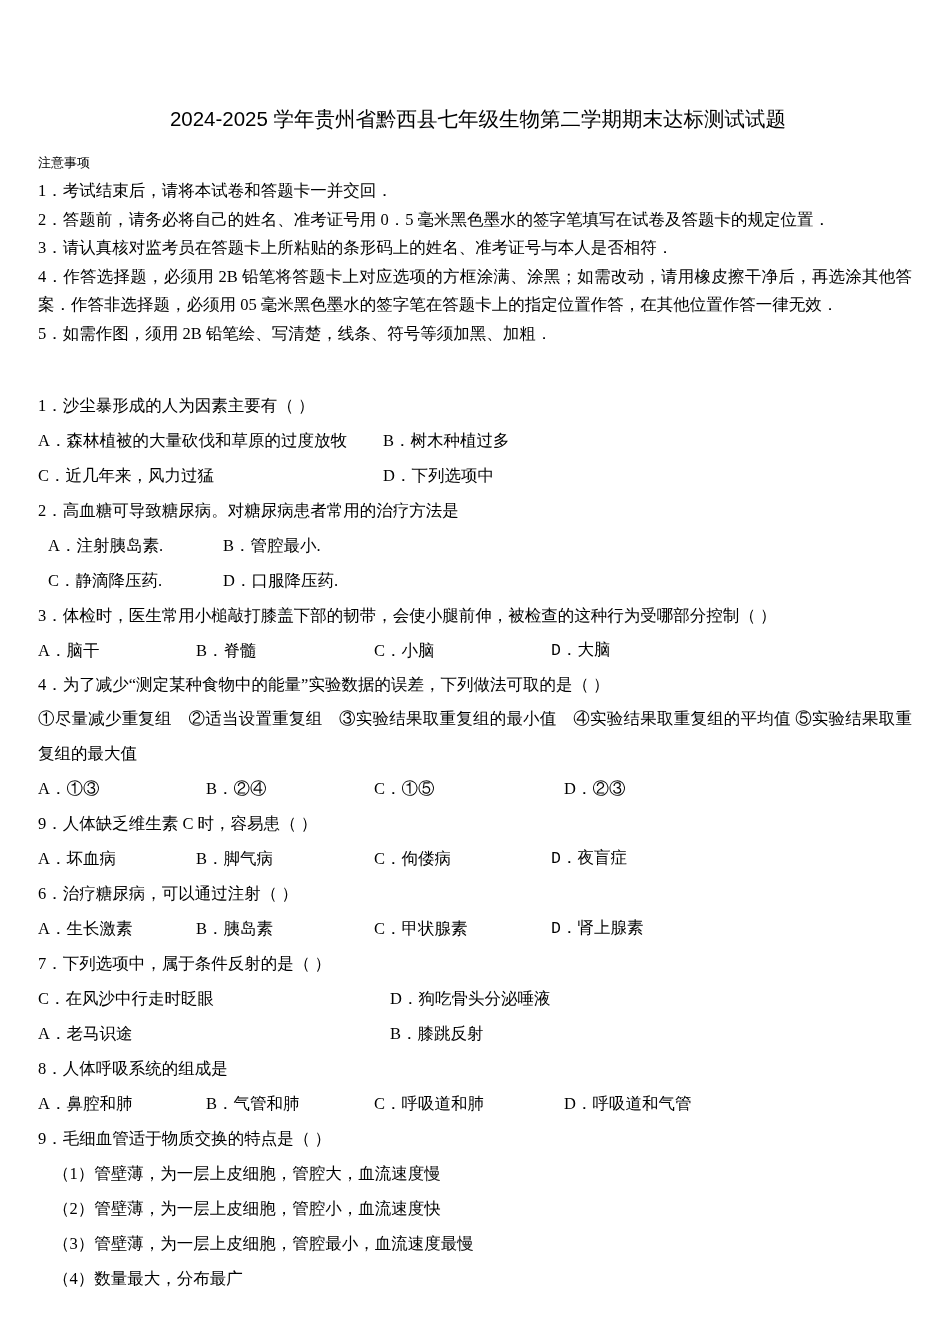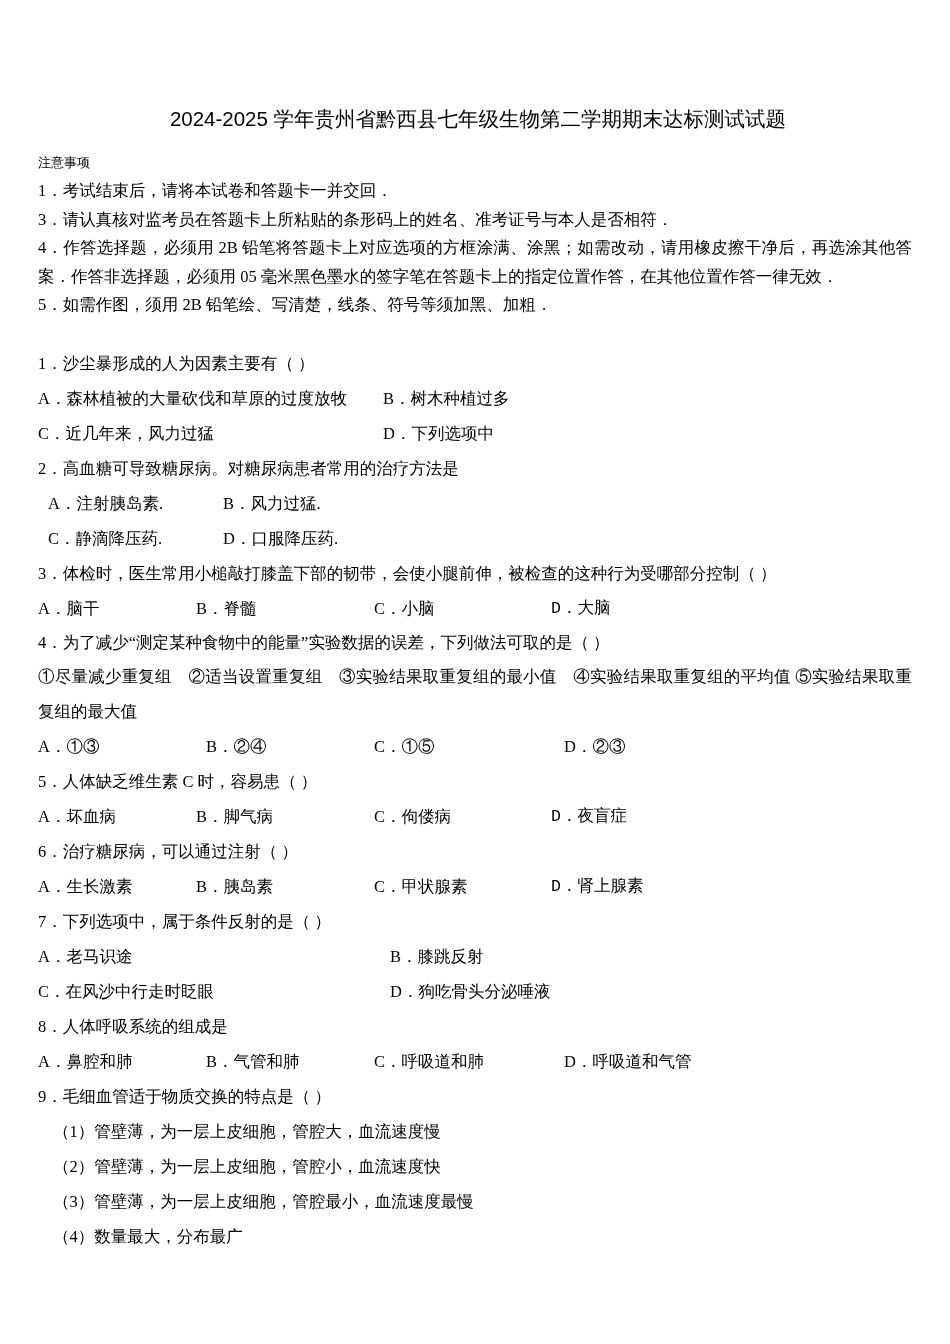--- a/index.html
+++ b/index.html
@@ -53,21 +53,21 @@
   }
   .notice-item {
     font-size: 16.5px;
     line-height: 28.5px;
     text-align: justify;
     text-justify: inter-ideograph;
   }
 
   
   .questions {
-    margin-top: 26px;
+    margin-top: 40px;
   }
   .question {
     font-size: 16.5px;
   }
   .q-stem {
     line-height: 35px;
     text-align: justify;
     text-justify: inter-ideograph;
   }
   .q-stem.tight { line-height: 33px; }
@@ -117,41 +117,42 @@
 </head>
 <body>
 
 <div class="page">
 
   <h1 class="doc-title">2024-2025 学年贵州省黔西县七年级生物第二学期期末达标测试试题</h1>
 
   <div class="notice">
     <div class="notice-heading">注意事项</div>
     <div class="notice-item">1．考试结束后，请将本试卷和答题卡一并交回．</div>
+    <div class="notice-item">2．答题前，请务必将自己的姓名、准考证号用 0．5 毫米黑色墨水的签字笔填写在试卷及答题卡的规定位置．</div>
     <div class="notice-item">3．请认真核对监考员在答题卡上所粘贴的条形码上的姓名、准考证号与本人是否相符．</div>
     <div class="notice-item">4．作答选择题，必须用 2B 铅笔将答题卡上对应选项的方框涂满、涂黑；如需改动，请用橡皮擦干净后，再选涂其他答案．作答非选择题，必须用 05 毫米黑色墨水的签字笔在答题卡上的指定位置作答，在其他位置作答一律无效．</div>
     <div class="notice-item">5．如需作图，须用 2B 铅笔绘、写清楚，线条、符号等须加黑、加粗．</div>
   </div>
 
   <div class="questions">
 
     <div class="question">
       <div class="q-stem">1．沙尘暴形成的人为因素主要有（  ）</div>
       <div class="opt-row cols2a">
         <span class="opt">A．森林植被的大量砍伐和草原的过度放牧</span><span class="opt">B．树木种植过多</span>
       </div>
       <div class="opt-row cols2a">
         <span class="opt">C．近几年来，风力过猛</span><span class="opt">D．下列选项中</span>
       </div>
     </div>
 
     <div class="question">
       <div class="q-stem">2．高血糖可导致糖尿病。对糖尿病患者常用的治疗方法是</div>
       <div class="opt-row cols2b indent">
-        <span class="opt">A．注射胰岛素.</span><span class="opt">B．风力过猛.</span>
+        <span class="opt">A．注射胰岛素.</span><span class="opt">B．管腔最小.</span>
       </div>
       <div class="opt-row cols2b indent">
         <span class="opt">C．静滴降压药.</span><span class="opt">D．口服降压药.</span>
       </div>
     </div>
 
     <div class="question">
       <div class="q-stem">3．体检时，医生常用小槌敲打膝盖下部的韧带，会使小腿前伸，被检查的这种行为受哪部分控制（    ）</div>
       <div class="opt-row cols4b">
         <span class="opt">A．脑干</span><span class="opt">B．脊髓</span><span class="opt">C．小脑</span><span class="opt">D．大脑</span>
@@ -160,40 +161,40 @@
 
     <div class="question">
       <div class="q-stem tight">4．为了减少“测定某种食物中的能量”实验数据的误差，下列做法可取的是（  ）</div>
       <div class="q-stem">①尽量减少重复组　②适当设置重复组　③实验结果取重复组的最小值　④实验结果取重复组的平均值 ⑤实验结果取重复组的最大值</div>
       <div class="opt-row cols4">
         <span class="opt">A．①③</span><span class="opt">B．②④</span><span class="opt">C．①⑤</span><span class="opt">D．②③</span>
       </div>
     </div>
 
     <div class="question">
-      <div class="q-stem">5．人体缺乏维生素 C 时，容易患（  ）</div>
+      <div class="q-stem">9．人体缺乏维生素 C 时，容易患（  ）</div>
       <div class="opt-row cols4b">
         <span class="opt">A．坏血病</span><span class="opt">B．脚气病</span><span class="opt">C．佝偻病</span><span class="opt">D．夜盲症</span>
       </div>
     </div>
 
     <div class="question">
       <div class="q-stem">6．治疗糖尿病，可以通过注射（  ）</div>
       <div class="opt-row cols4b">
         <span class="opt">A．生长激素</span><span class="opt">B．胰岛素</span><span class="opt">C．甲状腺素</span><span class="opt">D．肾上腺素</span>
       </div>
     </div>
 
     <div class="question">
       <div class="q-stem">7．下列选项中，属于条件反射的是（  ）</div>
       <div class="opt-row cols2c">
+        <span class="opt">C．在风沙中行走时眨眼</span><span class="opt">D．狗吃骨头分泌唾液</span>
+      </div>
+      <div class="opt-row cols2c">
         <span class="opt">A．老马识途</span><span class="opt">B．膝跳反射</span>
-      </div>
-      <div class="opt-row cols2c">
-        <span class="opt">C．在风沙中行走时眨眼</span><span class="opt">D．狗吃骨头分泌唾液</span>
       </div>
     </div>
 
     <div class="question">
       <div class="q-stem">8．人体呼吸系统的组成是</div>
       <div class="opt-row cols4">
         <span class="opt">A．鼻腔和肺</span><span class="opt">B．气管和肺</span><span class="opt">C．呼吸道和肺</span><span class="opt">D．呼吸道和气管</span>
       </div>
     </div>
 

